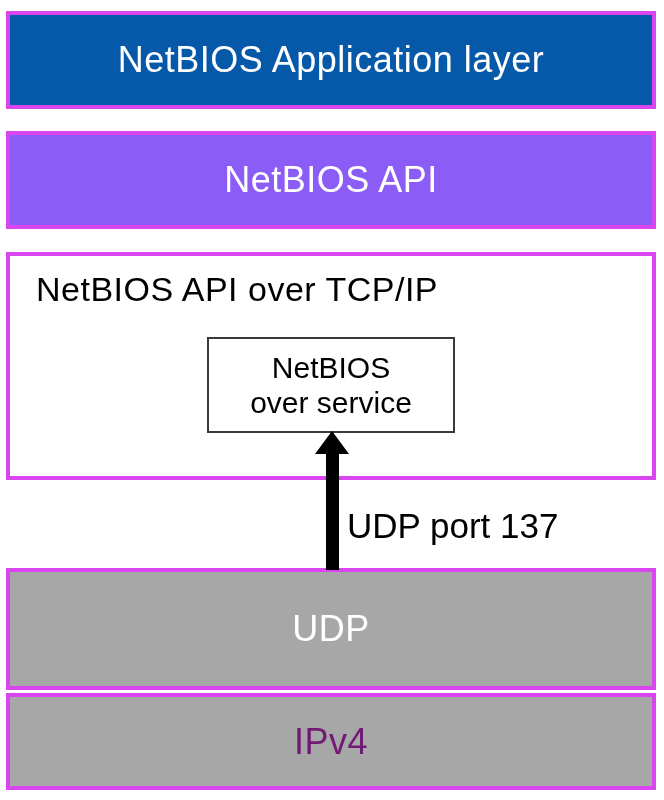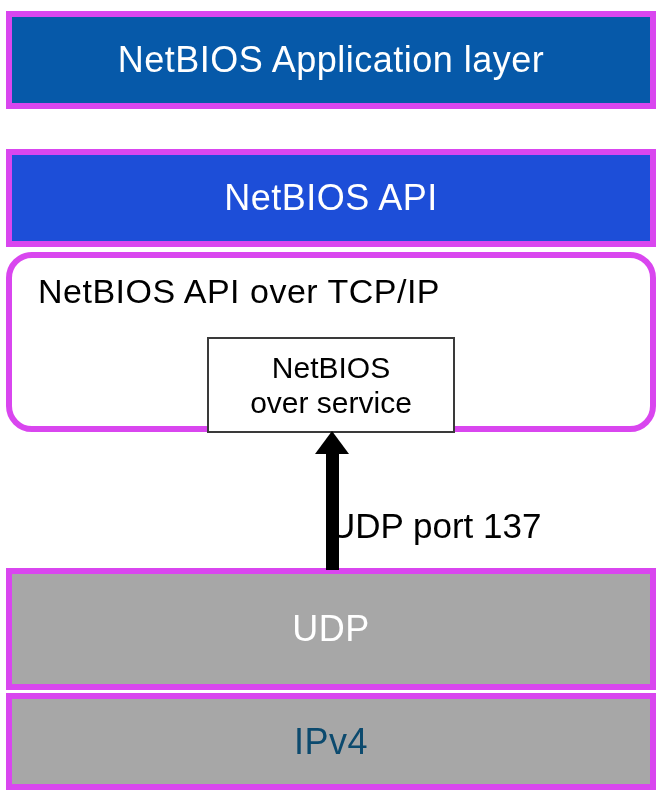--- a/index.html
+++ b/index.html
@@ -12,68 +12,67 @@
     width: 664px;
     height: 800px;
     background: #ffffff;
     font-family: "Liberation Sans", sans-serif;
     overflow: hidden;
   }
   .layer-box {
     position: absolute;
     left: 6px;
     width: 650px;
-    border: 6px solid #d946ef;
+    border: 4px solid #d946ef;
     box-sizing: border-box;
     display: flex;
     align-items: center;
     justify-content: center;
     font-size: 36px;
     letter-spacing: 0.5px;
   }
   .box-app {
     top: 11px;
     height: 98px;
     background: #0659a9;
     color: #ffffff;
   }
   .box-api {
-    top: 149px;
+    top: 131px;
     height: 98px;
-    background: #1d4ed8;
+    background: #8b5cf6;
     color: #ffffff;
     align-items: center;
   }
   .box-tcpip {
     top: 252px;
-    height: 180px;
+    height: 228px;
     background: #ffffff;
     color: #000000;
     display: block;
-    border-radius: 26px;
   }
   .tcpip-label {
     position: absolute;
     left: 26px;
     top: 14px;
     font-size: 34px;
     color: #000000;
     white-space: nowrap;
   }
   .box-udp {
     top: 568px;
     height: 122px;
     background: #a7a7a7;
     color: #ffffff;
   }
   .box-ipv4 {
     top: 693px;
     height: 97px;
     background: #a7a7a7;
-    color: #0c4a6e;
+    color: #701a75;
   }
   .name-service-box {
     position: absolute;
     left: 207px;
     top: 337px;
     width: 248px;
     height: 96px;
     background: #ffffff;
     border: 2px solid #3a3a3a;
     box-sizing: border-box;
@@ -102,21 +101,21 @@
     top: 431px;
     width: 0;
     height: 0;
     border-left: 17px solid transparent;
     border-right: 17px solid transparent;
     border-bottom: 23px solid #000000;
     z-index: 5;
   }
   .arrow-label {
     position: absolute;
-    left: 330px;
+    left: 347px;
     top: 506px;
     font-size: 35px;
     color: #000000;
     white-space: nowrap;
     z-index: 4;
   }
 </style>
 </head>
 <body>
 

